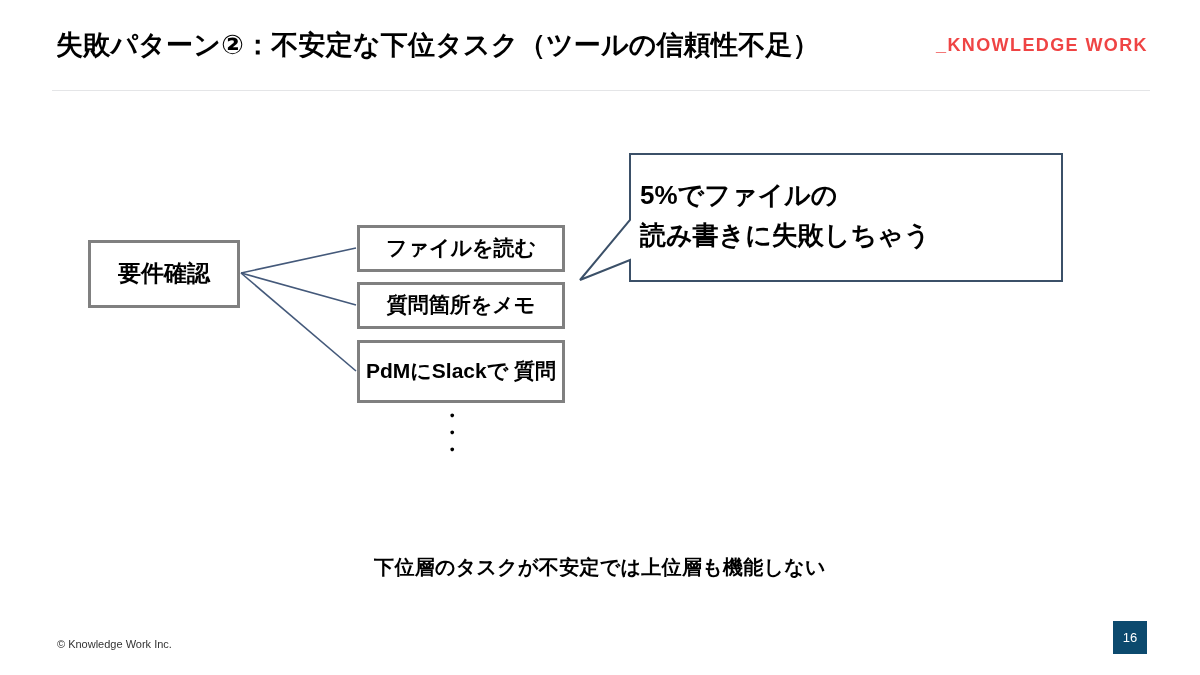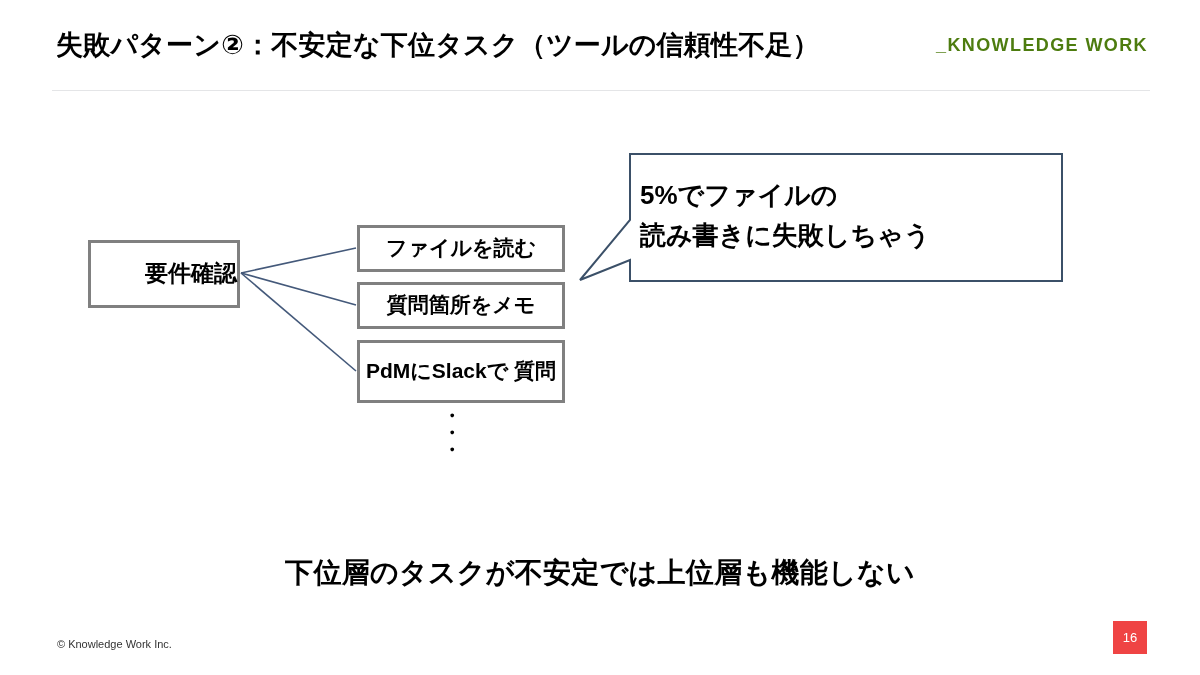--- a/index.html
+++ b/index.html
@@ -38,21 +38,21 @@
     color: #000000;
   }
   #brand-logo {
     position: absolute;
     right: 52px;
     top: 35px;
     font-size: 18px;
     font-weight: bold;
     letter-spacing: 1.4px;
     white-space: nowrap;
-    color: #4d7c0f;
+    color: #ef4444;
   }
   #header-divider {
     position: absolute;
     left: 52px;
     top: 90px;
     width: 1098px;
     height: 1px;
     background: #e4e5e7;
   }
 
@@ -86,21 +86,20 @@
     color: #000000;
     line-height: 1.18;
   }
 
   #node-parent {
     left: 88px;
     top: 240px;
     width: 152px;
     height: 68px;
     font-size: 23px;
-    justify-content: flex-end;
   }
   .task-box {
     left: 357px;
     width: 208px;
     font-size: 21px;
   }
   #node-task-1 { top: 225px; height: 47px; }
   #node-task-2 { top: 282px; height: 47px; }
   #node-task-3 { top: 340px; height: 63px; }
 
@@ -146,21 +145,21 @@
   }
   #callout-text span { display: block; white-space: nowrap; }
 
   
   #conclusion-text {
     position: absolute;
     left: 0;
     top: 554px;
     width: 1200px;
     text-align: center;
-    font-size: 28px;
+    font-size: 20px;
     font-weight: bold;
     color: #000000;
     letter-spacing: 0.3px;
   }
 
   
   #footer-copyright {
     position: absolute;
     left: 57px;
     top: 638px;
@@ -168,21 +167,21 @@
     font-weight: normal;
     color: #333333;
     white-space: nowrap;
   }
   #page-number-badge {
     position: absolute;
     left: 1113px;
     top: 621px;
     width: 34px;
     height: 33px;
-    background: #ef4444;
+    background: #0c4a6e;
     color: #ffffff;
     font-size: 13px;
     display: flex;
     align-items: center;
     justify-content: center;
   }
 </style>
 </head>
 <body>
 

